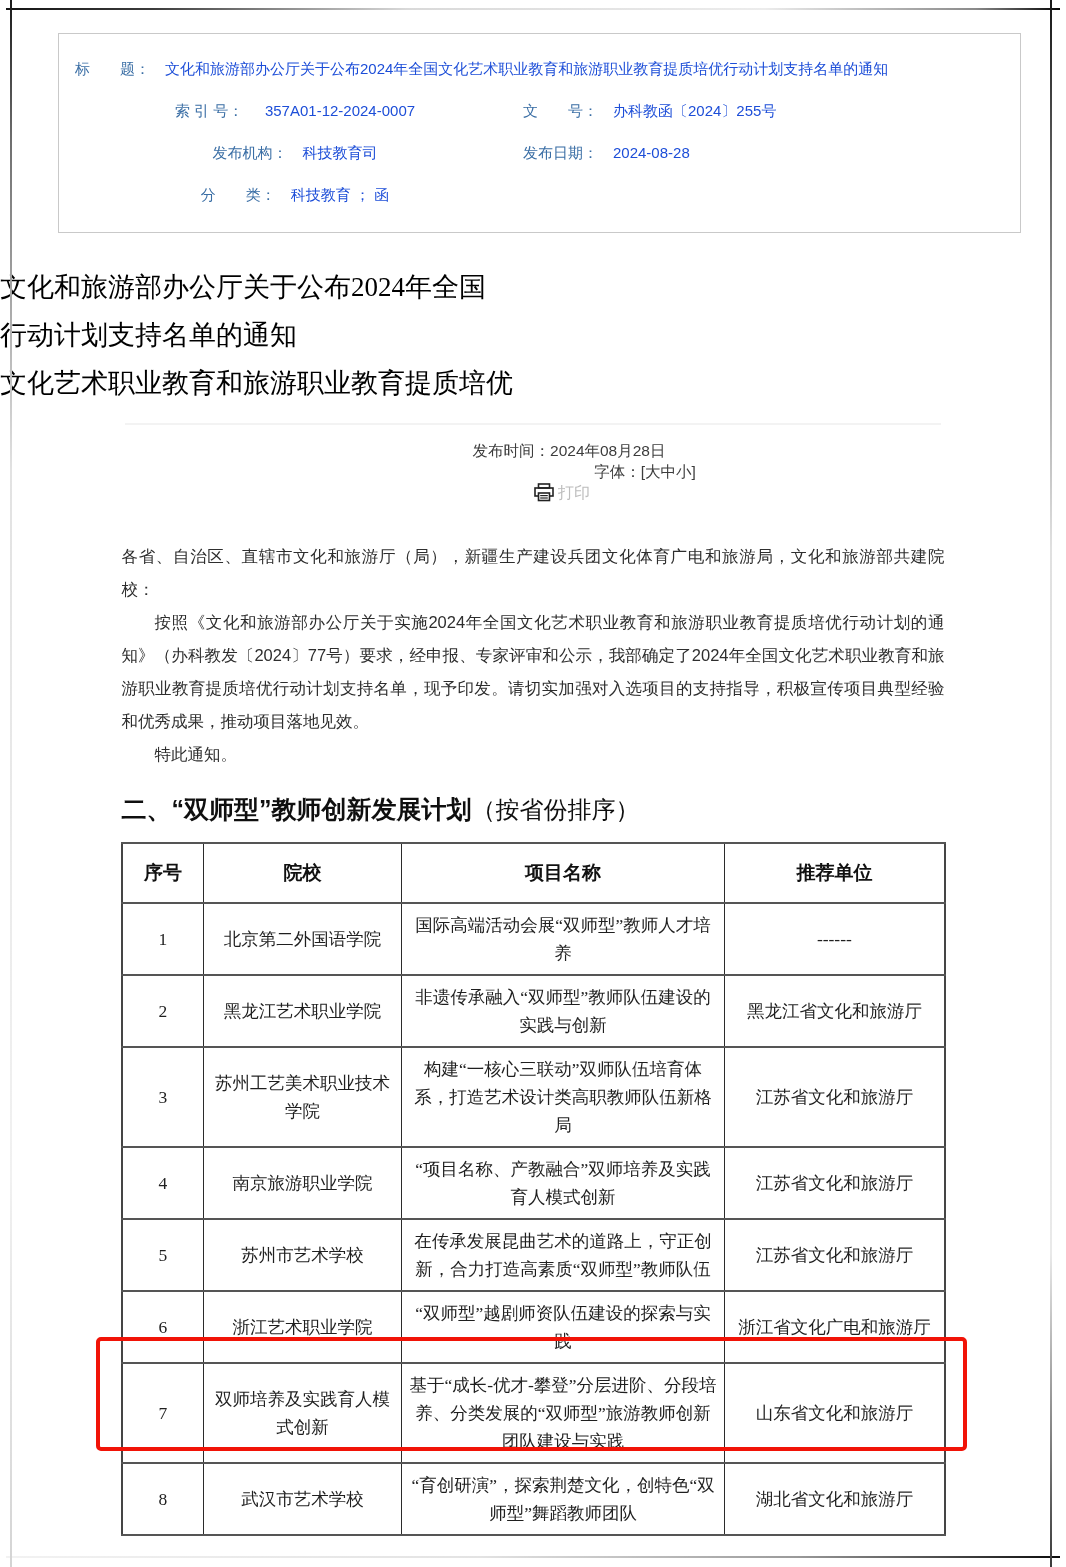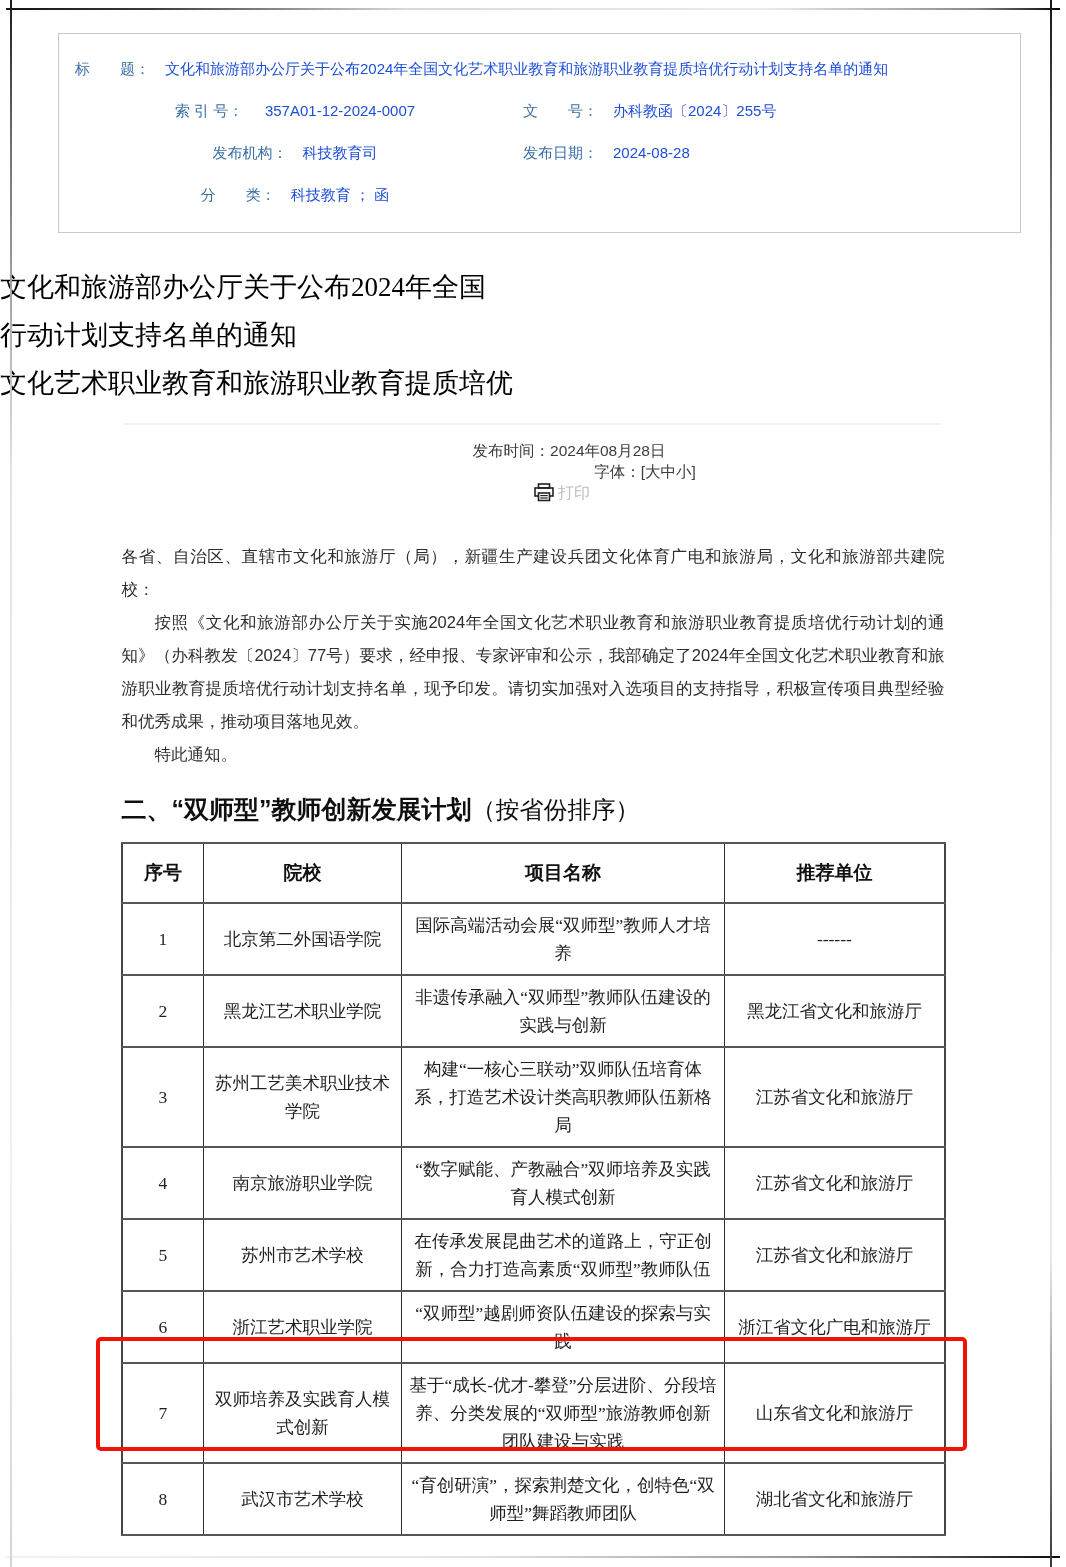--- a/index.html
+++ b/index.html
@@ -183,21 +183,21 @@
         </tr>
         <tr>
           <td>3</td>
           <td>苏州工艺美术职业技术学院</td>
           <td>构建“一核心三联动”双师队伍培育体系，打造艺术设计类高职教师队伍新格局</td>
           <td>江苏省文化和旅游厅</td>
         </tr>
         <tr>
           <td>4</td>
           <td>南京旅游职业学院</td>
-          <td>“数字赋能、产教融合”双师培养及实践育人模式创新</td>
+          <td>“项目名称、产教融合”双师培养及实践育人模式创新</td>
           <td>江苏省文化和旅游厅</td>
         </tr>
         <tr>
           <td>5</td>
           <td>苏州市艺术学校</td>
           <td>在传承发展昆曲艺术的道路上，守正创新，合力打造高素质“双师型”教师队伍</td>
           <td>江苏省文化和旅游厅</td>
         </tr>
         <tr>
           <td>6</td>

